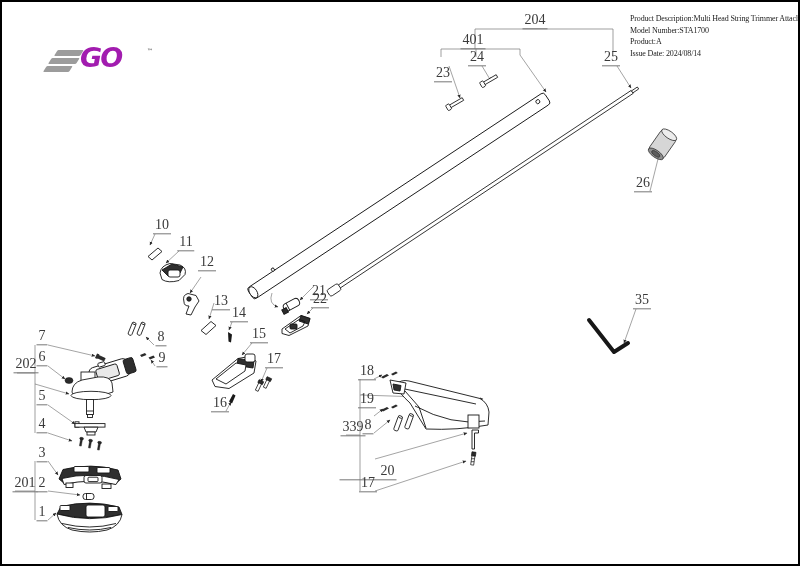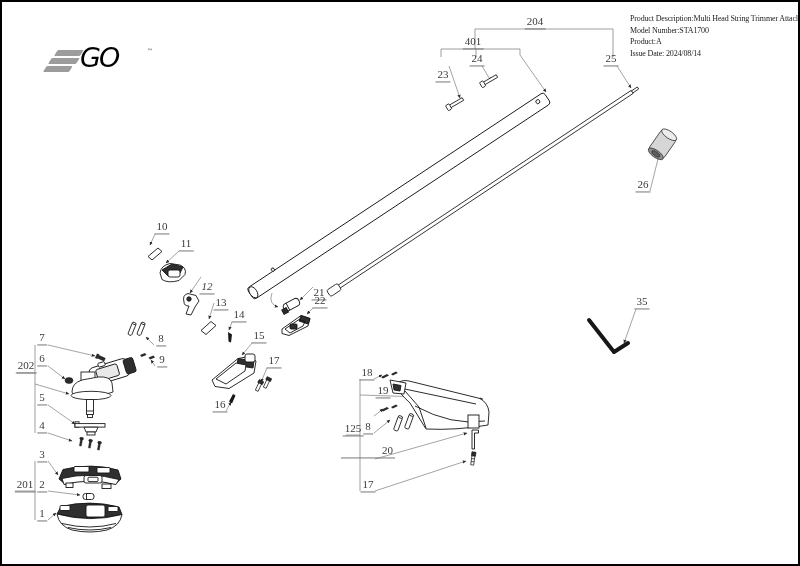--- a/index.html
+++ b/index.html
@@ -9,36 +9,36 @@
     font-family:"Liberation Serif", serif;overflow:hidden;
   }
   
   #logo{position:absolute;left:42px;top:47px;width:120px;height:26px;}
   .ebar{position:absolute;height:5.5px;background:#9c9c9c;border-radius:1px;transform:skewX(-32deg);}
   .ebar.b1{left:12px;top:1px;width:26px;}
   .ebar.b2{left:6px;top:9.2px;width:28px;}
   .ebar.b3{left:1px;top:17.4px;width:26px;}
   #logo .go{
     position:absolute;left:36px;top:-7px;
-    font-family:"DejaVu Sans", sans-serif;font-weight:normal;font-style:italic;
-    font-size:27px;letter-spacing:-2px;color:#000000;
+    font-family:"DejaVu Sans", sans-serif;font-weight:bold;font-style:italic;
+    font-size:27px;letter-spacing:-2px;color:#a21caf;
   }
   #logo .tm{position:absolute;left:103px;top:-2px;font-size:6px;color:#141414;font-family:"DejaVu Sans",sans-serif;}
   
   #info{
     position:absolute;left:628px;top:11px;width:170px;
     font-size:8px;line-height:11.6px;color:#222;letter-spacing:-0.15px;
     white-space:nowrap;
   }
   
   #diagram{position:absolute;left:0;top:0;width:800px;height:566px;}
   #callout-layer{position:absolute;left:0;top:0;width:800px;height:566px;pointer-events:none;}
   .callout{
     position:absolute;transform:translate(-50%,-100%);
-    font-family:"Liberation Serif", serif;font-size:11px;line-height:1.05;color:#3a3a3a;
+    font-family:"Liberation Serif", serif;font-size:14px;line-height:1.05;color:#3a3a3a;
     border-bottom:0.75px solid #777;padding:0 2px;
   }
 </style>
 </head>
 <body>
 
 <div id="page">
 
   <div id="logo">
     <div class="ebar b1"></div>
@@ -307,40 +307,40 @@
   <div id="callout-layer">
       <div class="callout" style="left: 533px; top: 27px;">204</div>
       <div class="callout" style="left: 471px; top: 47px;">401</div>
       <div class="callout" style="left: 441px; top: 80px;">23</div>
       <div class="callout" style="left: 475px; top: 64px;">24</div>
       <div class="callout" style="left: 609px; top: 64px;">25</div>
       <div class="callout" style="left: 641px; top: 190px;">26</div>
       <div class="callout" style="left: 640px; top: 307px;">35</div>
       <div class="callout" style="left: 160px; top: 232px;">10</div>
       <div class="callout" style="left: 184px; top: 249px;">11</div>
-      <div class="callout" style="left: 205px; top: 292px; font-style: italic;">12</div>
+      <div class="callout" style="left: 205px; top: 269px;">12</div>
       <div class="callout" style="left: 219px; top: 301px; margin-top: 7px;">13</div>
       <div class="callout" style="left: 237px; top: 320px;">14</div>
       <div class="callout" style="left: 257px; top: 341px;">15</div>
       <div class="callout" style="left: 159px; top: 344px;">8</div>
       <div class="callout" style="left: 160px; top: 365px;">9</div>
       <div class="callout" style="left: 317px; top: 298px;">21</div>
       <div class="callout" style="left: 318px; top: 306px;">22</div>
       <div class="callout" style="left: 40px; top: 343px;">7</div>
       <div class="callout" style="left: 40px; top: 364px;">6</div>
       <div class="callout" style="left: 24px; top: 371px;">202</div>
       <div class="callout" style="left: 40px; top: 403px;">5</div>
       <div class="callout" style="left: 40px; top: 431px;">4</div>
       <div class="callout" style="left: 40px; top: 460px;">3</div>
       <div class="callout" style="left: 23px; top: 490px;">201</div>
       <div class="callout" style="left: 40px; top: 490px;">2</div>
       <div class="callout" style="left: 40px; top: 519px;">1</div>
       <div class="callout" style="left: 218px; top: 410px; font-family: Liberation Serif, serif;">16</div>
       <div class="callout" style="left: 272px; top: 366px;">17</div>
       <div class="callout" style="left: 365px; top: 378px;">18</div>
-      <div class="callout" style="left: 365px; top: 396px; margin-left: 16px;">19</div>
-      <div class="callout" style="left: 351px; top: 434px;">125</div>
+      <div class="callout" style="left: 365px; top: 406px;">19</div>
+      <div class="callout" style="left: 351px; top: 434px;">339</div>
       <div class="callout" style="left: 366px; top: 432px;">8</div>
-      <div class="callout" style="left: 366px; top: 456px; padding-left: 41px;">20</div>
+      <div class="callout" style="left: 366px; top: 478px; padding-left: 41px;">20</div>
       <div class="callout" style="left: 366px; top: 490px;">17</div>
     </div>
 
 </div>
 
 </body></html>

